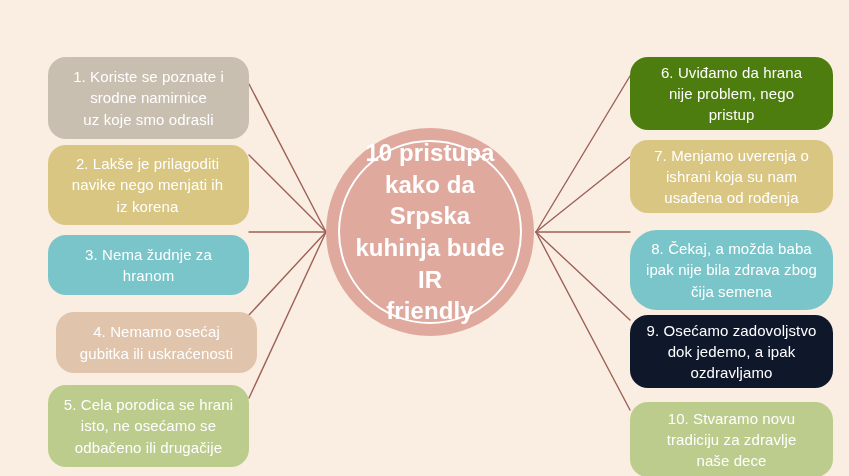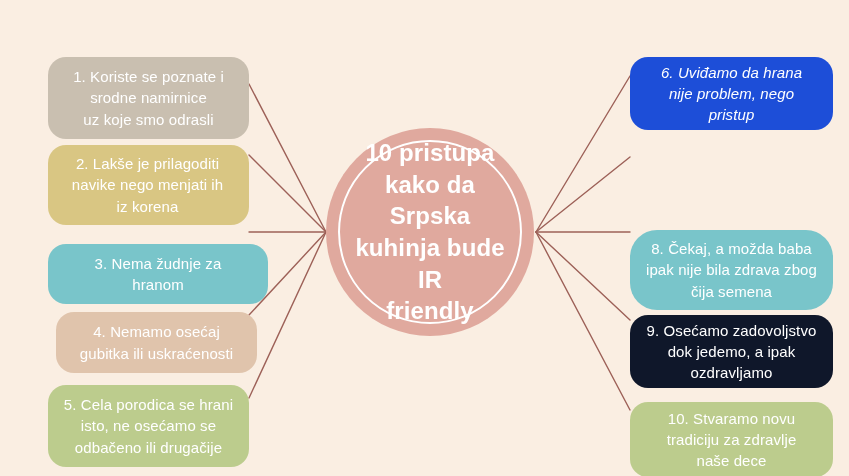--- a/index.html
+++ b/index.html
@@ -40,21 +40,21 @@
     line-height: 1.42;
     font-weight: 400;
     letter-spacing: 0.1px;
     padding: 6px 10px;
     white-space: pre-line;
     margin-top: 32px;
   }
   
   #node-1 { left: 48px;  top: 25px;  width: 201px; height: 82px;  background: #c9bfb0; }
   #node-2 { left: 48px;  top: 113px; width: 201px; height: 80px;  background: #d9c683; padding-left: 8px; }
-  #node-3 { left: 48px;  top: 212px; width: 220px; height: 60px;  background: #79c5ca; }
+  #node-3 { left: 48px;  top: 203px; width: 201px; height: 60px;  background: #79c5ca; }
   #node-4 { left: 56px;  top: 280px; width: 201px; height: 61px;  background: #e0c4ac; }
   #node-5 { left: 48px;  top: 353px; width: 201px; height: 82px;  background: #bccc8d; }
   
   #node-6  { left: 630px; top: 25px;  width: 203px; height: 73px;  background: #c9bfb0; }
   #node-7  { left: 630px; top: 108px; width: 203px; height: 73px;  background: #d9c683; }
   #node-8  { left: 630px; top: 198px; width: 203px; height: 80px;  background: #79c5ca; }
   #node-9  { left: 630px; top: 283px; width: 203px; height: 73px;  background: #e0c4ac; }
   #node-10 { left: 630px; top: 370px; width: 203px; height: 75px;  background: #bccc8d; }
 
   #hub {
@@ -127,23 +127,26 @@
 navike nego menjati ih
 iz korena</div>
   <div class="node" id="node-3" style="background: rgb(121, 197, 202);">3. Nema žudnje za
 hranom</div>
   <div class="node" id="node-4" style="background: rgb(224, 196, 172);">4. Nemamo osećaj
 gubitka ili uskraćenosti</div>
   <div class="node" id="node-5" style="background: rgb(188, 204, 141);">5. Cela porodica  se hrani
 isto, ne osećamo se
 odbačeno ili drugačije</div>
 
-  <div class="node" id="node-6" style="background: #1d4ed8; font-style: italic;">6. Uviđamo da hrana
+  <div class="node" id="node-6" style="background: #4d7c0f;">6. Uviđamo da hrana
 nije problem, nego
 pristup</div>
+  <div class="node" id="node-7" style="background: rgb(217, 198, 131);">7. Menjamo uverenja o
+ishrani koja su nam
+usađena od rođenja</div>
   <div class="node" id="node-8" style="background: rgb(121, 197, 202); border-radius: 27px;">8. Čekaj, a možda baba
 ipak nije bila zdrava zbog
 čija semena</div>
   <div class="node" id="node-9" style="background: #0f172a;">9. Osećamo zadovoljstvo
 dok jedemo, a ipak
 ozdravljamo</div>
   <div class="node" id="node-10" style="background: rgb(188, 204, 141);">10. Stvaramo novu
 tradiciju za zdravlje
 naše dece</div>
 

